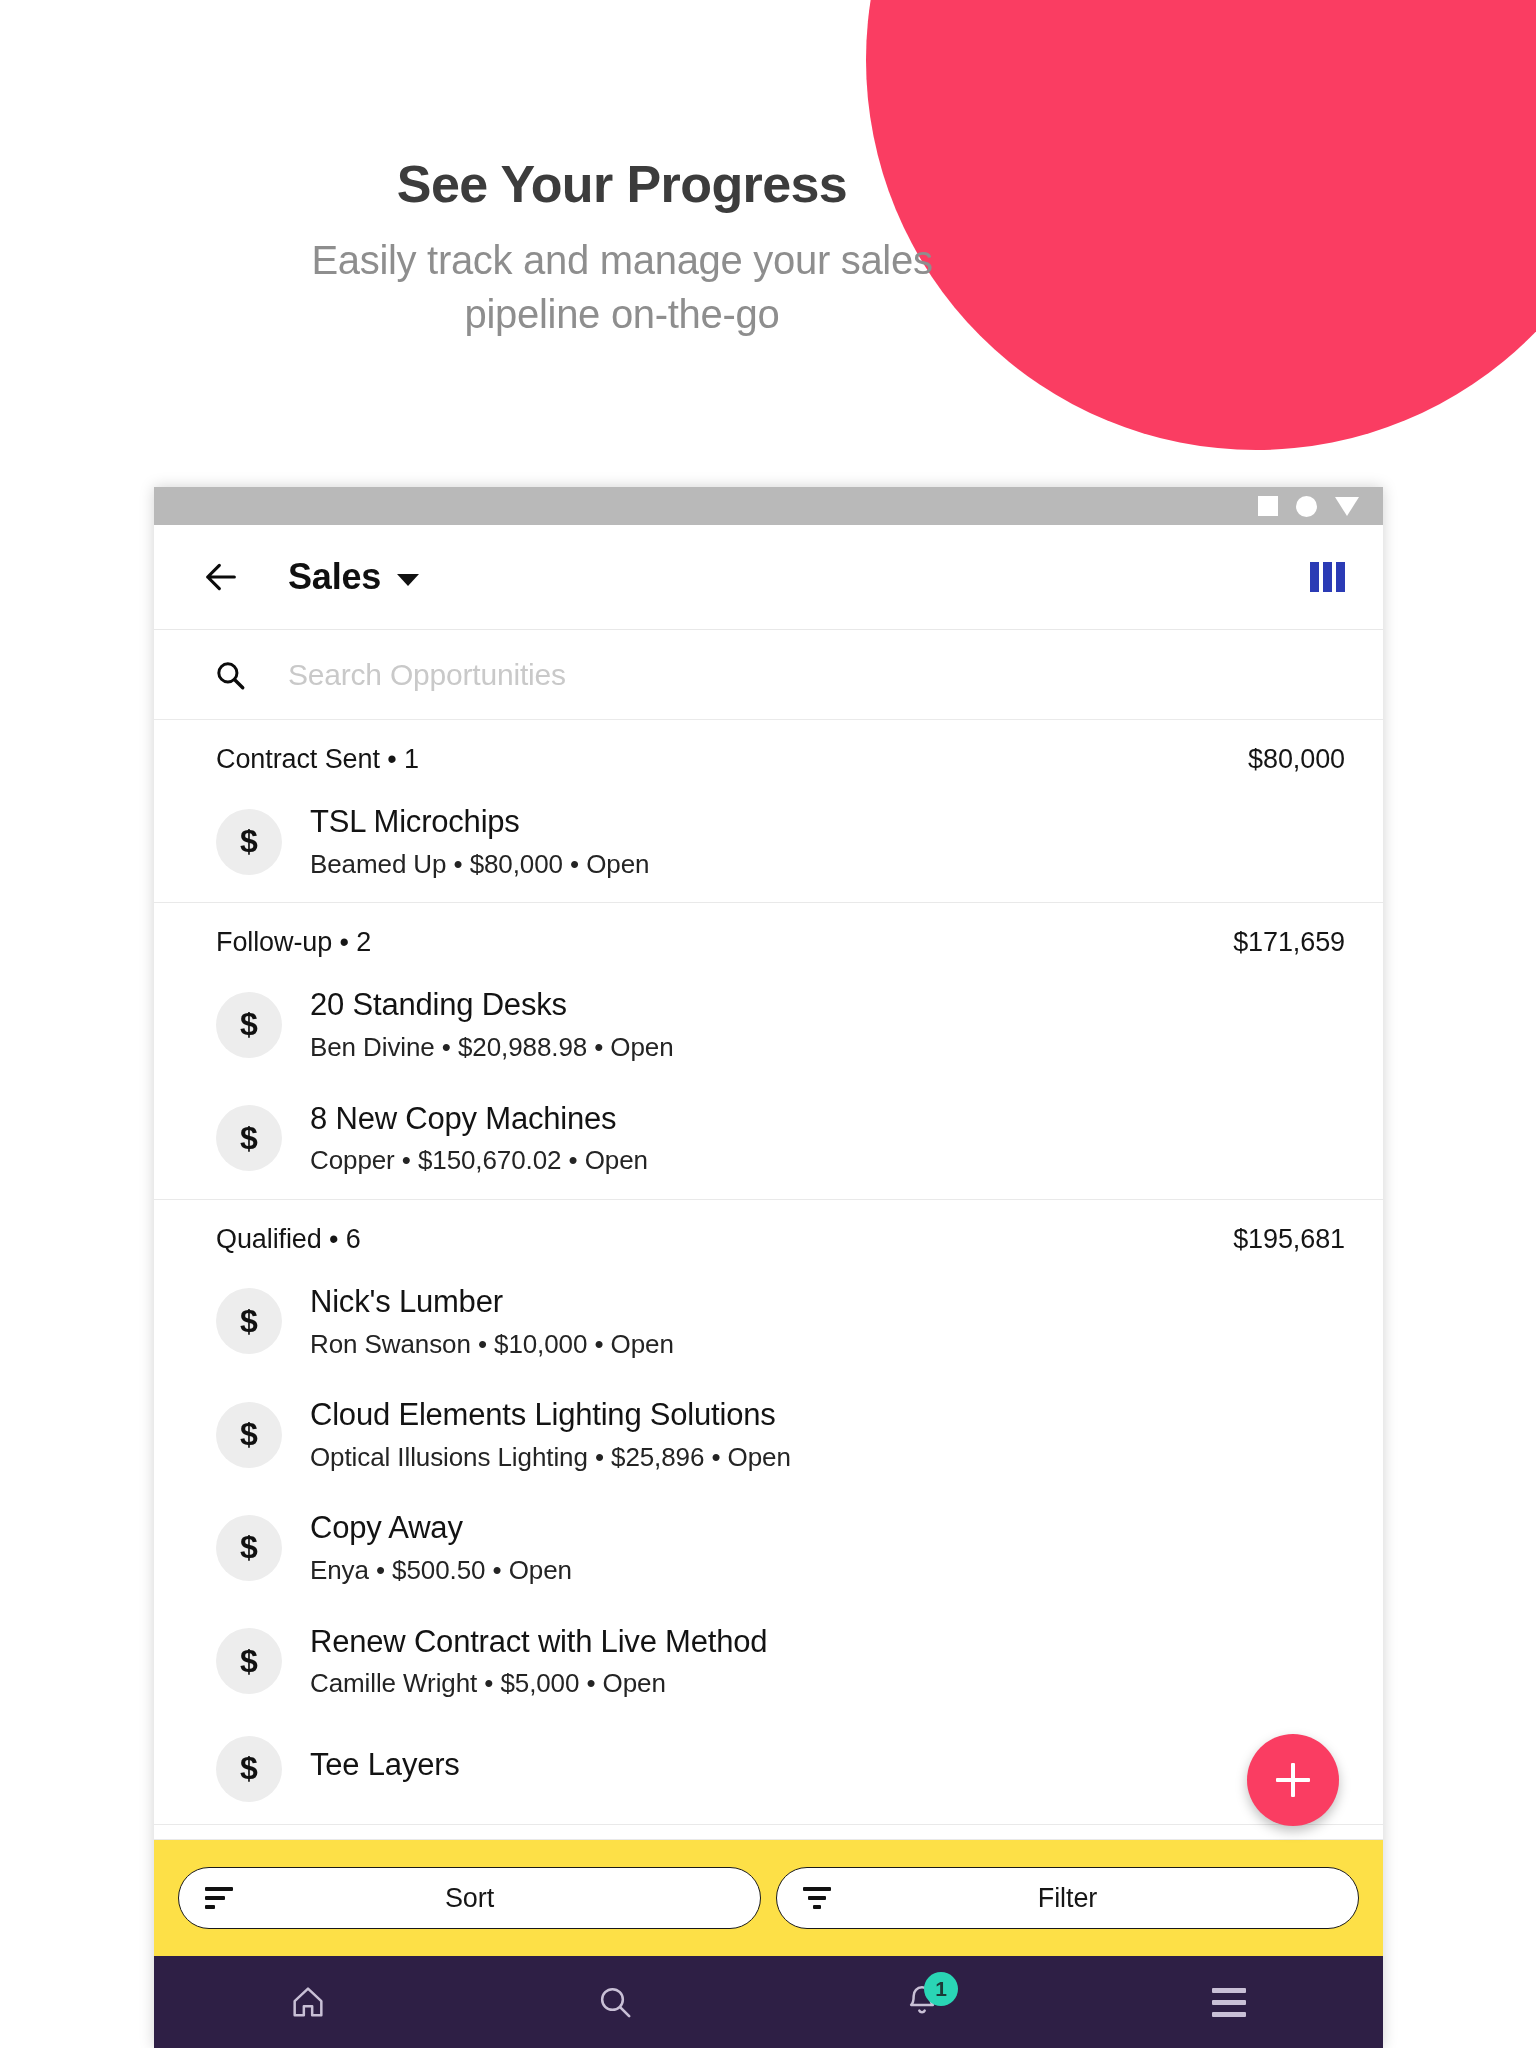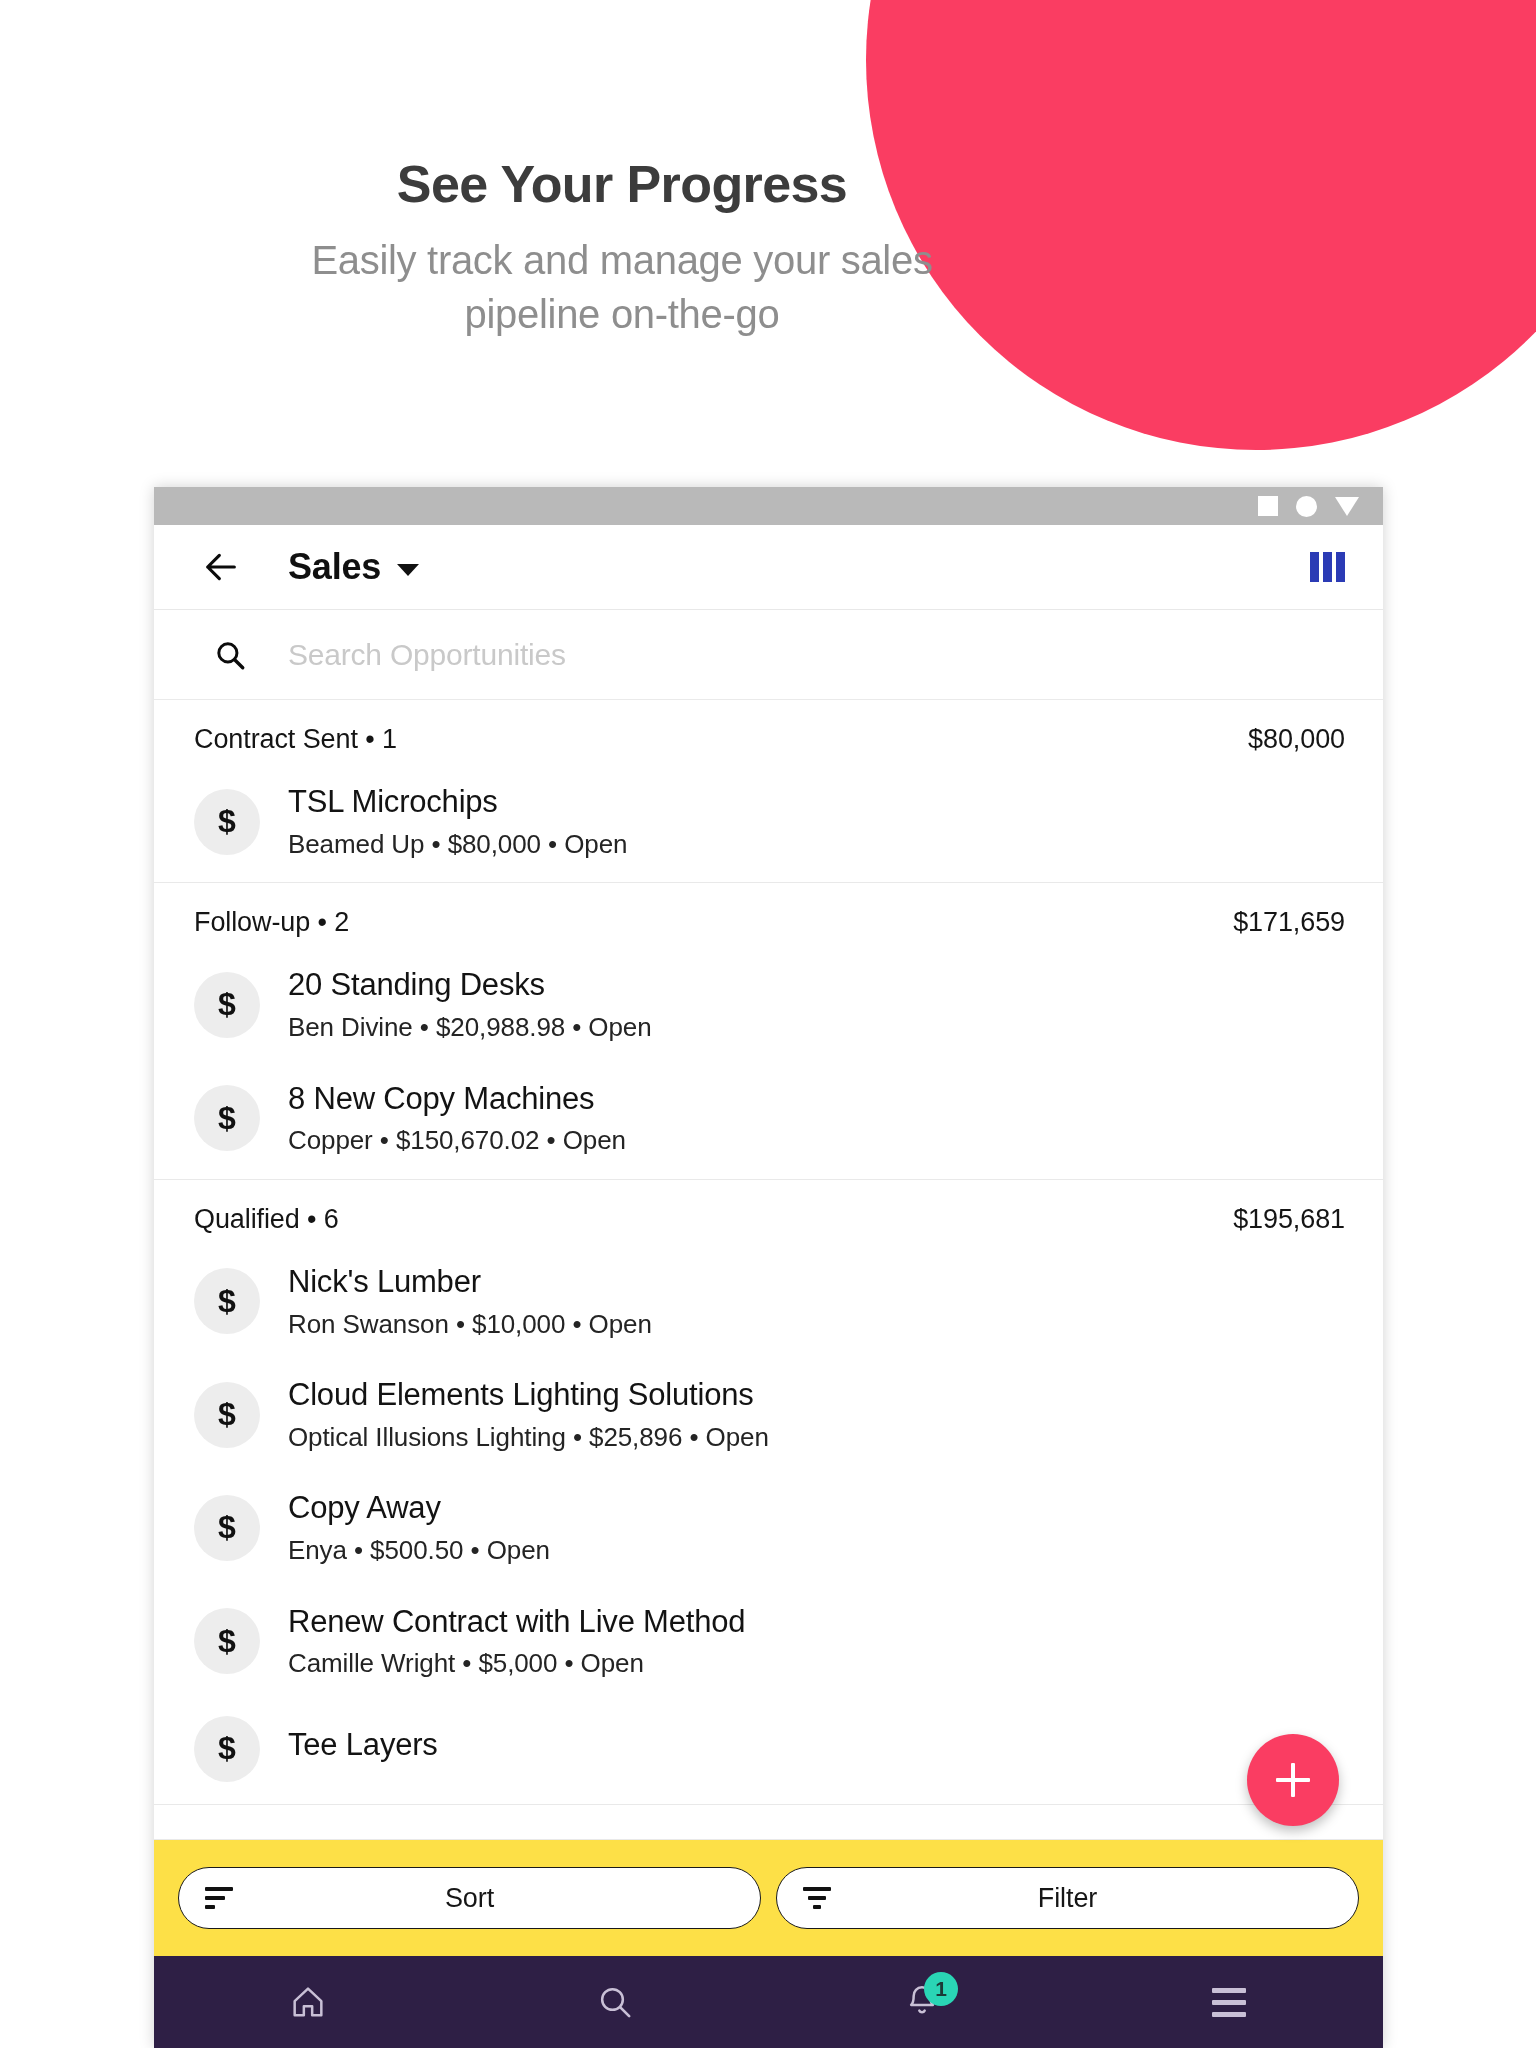--- a/index.html
+++ b/index.html
@@ -85,21 +85,21 @@
   .sb-circle { width: 21px; height: 21px; border-radius: 50%; background: #ffffff; }
   .sb-tri {
     width: 0; height: 0;
     border-left: 12px solid transparent;
     border-right: 12px solid transparent;
     border-top: 19px solid #ffffff;
   }
 
   
   .appbar {
-    height: 85px;
+    height: 105px;
     background: #ffffff;
     display: flex;
     align-items: center;
     padding: 0 38px 0 40px;
     border-bottom: 1px solid #e8e8e8;
     flex: 0 0 auto;
   }
   .back-btn {
     width: 54px; height: 54px;
     display: flex; align-items: center; justify-content: center;
@@ -152,21 +152,21 @@
     letter-spacing: -0.2px;
   }
 
   
   .listbody {
     flex: 1 1 auto;
     overflow: hidden;
     position: relative;
     background: #ffffff;
   }
-  .group { border-bottom: 1px solid #e9e9e9; }
+  .group { border-bottom: 1px solid #e9e9e9; padding-left: 22px; }
   .group-head {
     display: flex;
     align-items: center;
     justify-content: space-between;
     padding: 24px 38px 14px 40px;
   }
   .group-label {
     font-size: 27px;
     color: #151515;
     letter-spacing: -0.1px;

